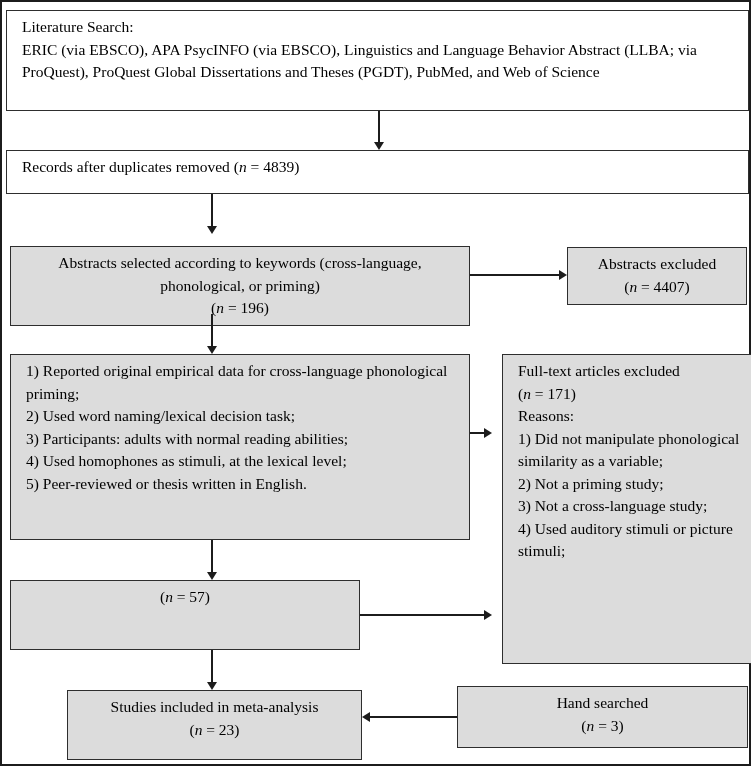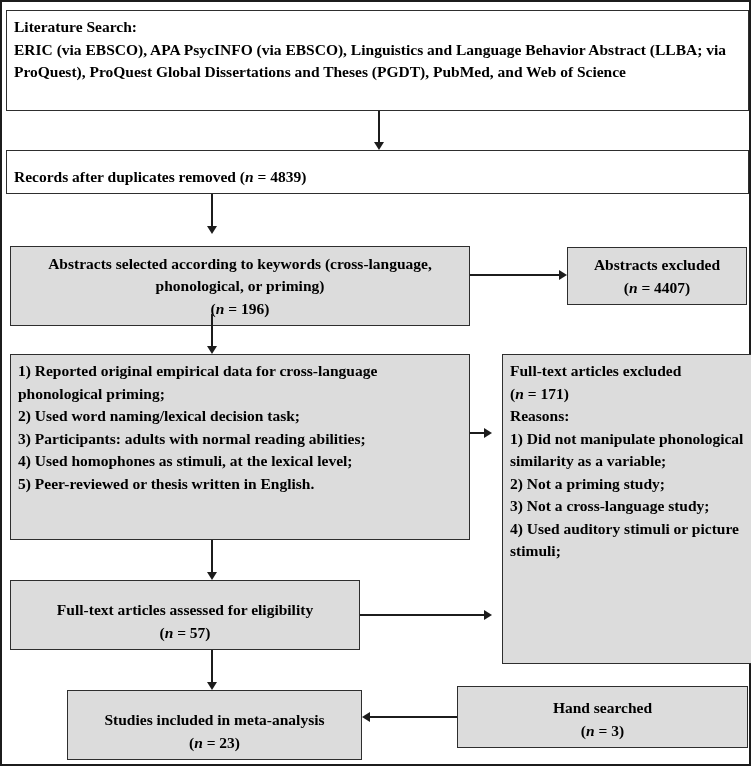--- a/index.html
+++ b/index.html
@@ -12,25 +12,24 @@
     border: 2px solid #1c1c1c;
     font-family: "Liberation Serif", "DejaVu Serif", serif;
     font-size: 15.5px;
     line-height: 22.5px;
     color: #000000;
   }
   .box {
     position: absolute;
     border: 1px solid #2e2e2e;
     background: #ffffff;
-    padding: 5px 7px;
-    font-weight: bold;
+    padding: 5px 15px;
   }
   .gray { background: #dcdcdc; }
-  .vcenter { display: flex; flex-direction: column; justify-content: flex-end; }
+  .vcenter { display: flex; flex-direction: column; justify-content: flex-start; }
   .hcenter { text-align: center; }
   .it { font-style: italic; }
 
   .arr-d { position: absolute; width: 2px; background: #1c1c1c; }
   .arr-d::after {
     content: ""; position: absolute; bottom: -8px; left: 50%;
     transform: translateX(-50%); width: 0; height: 0;
     border-left: 5px solid transparent; border-right: 5px solid transparent;
     border-top: 8px solid #1c1c1c;
   }
@@ -97,21 +96,20 @@
     <div>Reasons:</div>
     <div>1) Did not manipulate phonological similarity as a variable;</div>
     <div>2) Not a priming study;</div>
     <div>3) Not a cross-language study;</div>
     <div>4) Used auditory stimuli or picture stimuli;</div>
   </div>
 
   <div class="arr-d" style="left:209px;top:538px;height:32px"></div>
 
   <div class="box gray vcenter hcenter" style="left:8px;top:578px;width:350px;height:70px">
-    <div>Full-text articles assessed for eligibility</div>
     <div><span>(</span><span class="it">n</span><span> = 57)</span></div>
   </div>
 
   <div class="arr-r" style="left:358px;top:612px;width:124px"></div>
 
   <div class="arr-d" style="left:209px;top:648px;height:32px"></div>
 
   <div class="box gray vcenter hcenter" style="left:65px;top:688px;width:295px;height:70px">
     <div>Studies included in meta-analysis</div>
     <div><span>(</span><span class="it">n</span><span> = 23)</span></div>

